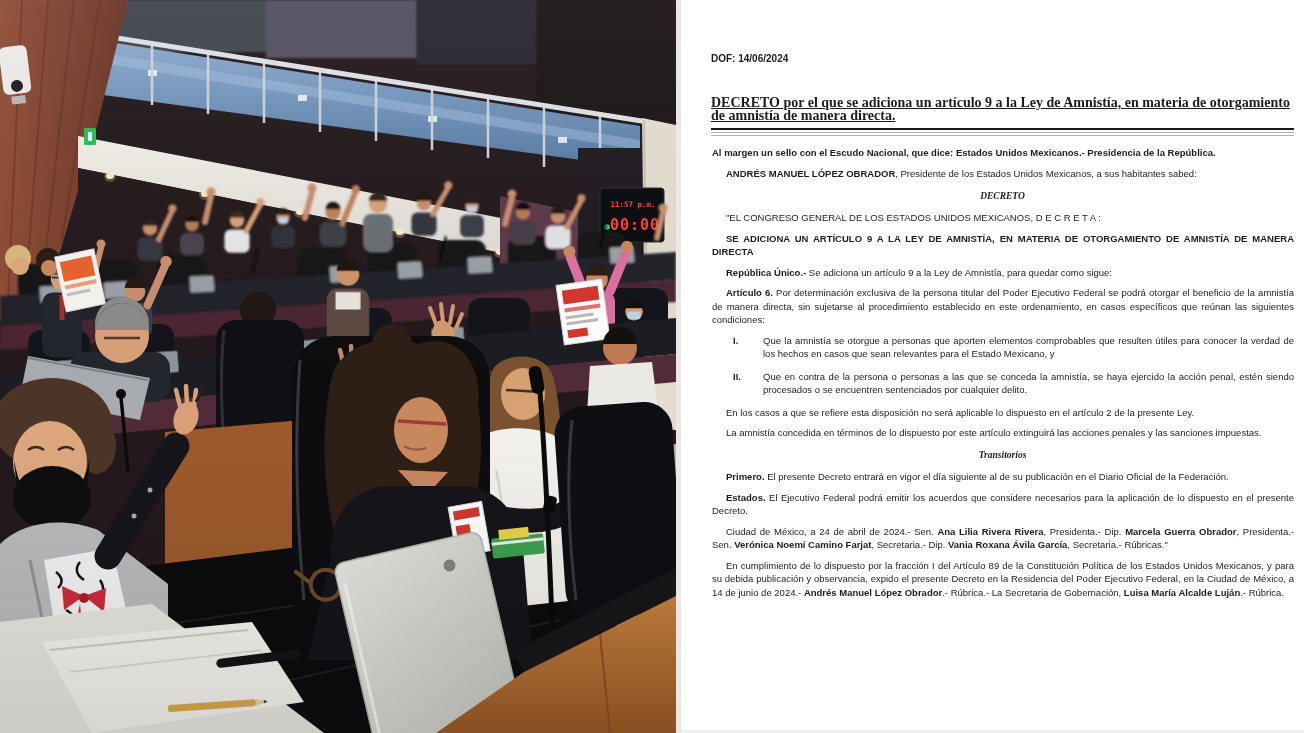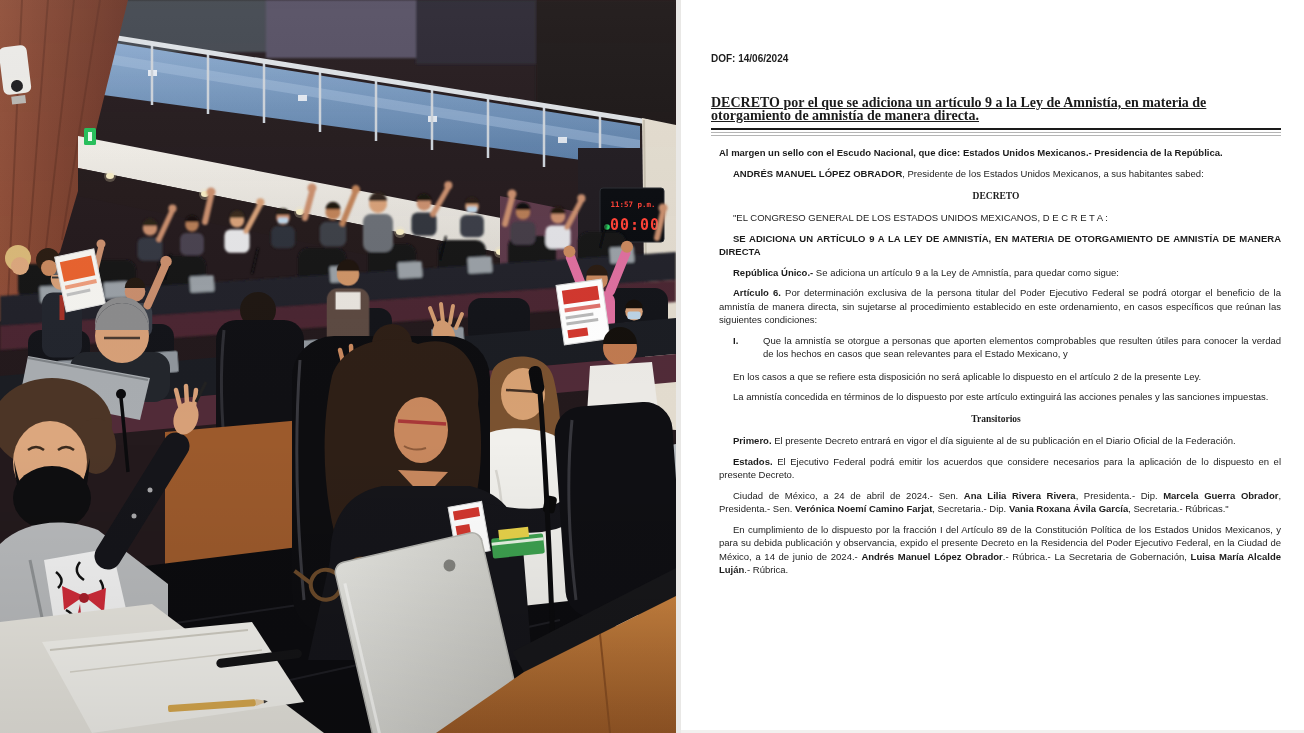--- a/index.html
+++ b/index.html
@@ -2,30 +2,30 @@
 <html><head>
 <meta charset="utf-8">
 <style>
   html,body{margin:0;padding:0;background:#fff;}
   .stage{width:1304px;height:733px;display:flex;overflow:hidden;position:relative;
          font-family:"Liberation Sans",sans-serif;background:#fff;}
   .photo-pane{flex:0 0 676px;width:676px;height:733px;position:relative;background:#1d1519;overflow:hidden;}
   .photo-pane svg{display:block;}
   .doc-pane{flex:1;position:relative;background:#ffffff;border-left:5px solid #e9e8e6;}
   .doc-pane::after{content:"";position:absolute;left:0;right:0;bottom:0;height:3px;background:#f2f1ef;}
-  .doc-page{position:absolute;inset:0;padding:52px 23px 18px 30px;font-size:9.5px;line-height:13.5px;
+  .doc-page{position:absolute;inset:0;padding:52px 10px 18px 30px;font-size:9.5px;line-height:13.5px;
             color:#1c1c1c;border-radius:9px;}
-  .blk{margin:0 0 7px 8px;}
+  .blk{margin:0 0 7px 1px;}
   .blk.dof{font-weight:bold;font-size:10px;margin:0 0 30px 0;}
   .blk.title{font-family:"Liberation Serif",serif;font-weight:bold;font-size:14px;
              text-decoration:underline;border-bottom:2.5px solid #1a1a1a;padding-bottom:5px;margin:0 0 2px 0;}
   .blk.rule{height:1px;border-top:1px solid #b4b4b4;border-bottom:1px solid #b4b4b4;padding:1px 0 0 0;margin:0 0 10px 0;}
   .blk.margin{font-weight:bold;margin-bottom:8px;text-align:justify;}
   .blk.body{text-align:justify;text-indent:14px;}
-  .blk.center{text-align:center;font-weight:bold;font-family:"Liberation Serif",serif;margin:9px 0 8px 0;}
+  .blk.center{text-align:center;font-weight:bold;font-family:"Liberation Serif",serif;margin:9px 0 8px 0;font-style:italic;}
   .blk.list{display:flex;margin:2px 0 9px 22px;}
   .blk.list .num{font-weight:bold;flex:0 0 30px;}
   .blk.list .ltext{flex:1;text-align:justify;}
   b{font-weight:bold;}
 </style>
 </head>
 <body>
 
 <div class="stage">
 
@@ -521,20 +521,24 @@
           <div class="blk body"><b>ANDRÉS MANUEL LÓPEZ OBRADOR</b><span>, Presidente de los Estados Unidos Mexicanos, a sus habitantes sabed:</span></div>
           <div class="blk center"><b>DECRETO</b></div>
           <div class="blk body"><span>"EL CONGRESO GENERAL DE LOS ESTADOS UNIDOS MEXICANOS, D E C R E T A :</span></div>
           <div class="blk body"><b>SE ADICIONA UN ARTÍCULO 9 A LA LEY DE AMNISTÍA, EN MATERIA DE OTORGAMIENTO DE AMNISTÍA DE MANERA DIRECTA</b></div>
           <div class="blk body"><b>República Único.-</b><span> Se adiciona un artículo 9 a la Ley de Amnistía, para quedar como sigue:</span></div>
           <div class="blk body"><b>Artículo 6.</b><span> Por determinación exclusiva de la persona titular del Poder Ejecutivo Federal se podrá otorgar el beneficio de la amnistía de manera directa, sin sujetarse al procedimiento establecido en este ordenamiento, en casos específicos que reúnan las siguientes condiciones:</span></div>
           <div class="blk list">
             <span class="num">I.</span>
             <div class="ltext"><span>Que la amnistía se otorgue a personas que aporten elementos comprobables que resulten útiles para conocer la verdad de los hechos en casos que sean relevantes para el Estado Mexicano, y</span></div>
           </div>
+          <div class="blk list">
+            <span class="num">II.</span>
+            <div class="ltext"><span>Que en contra de la persona o personas a las que se conceda la amnistía, se haya ejercido la acción penal, estén siendo procesados o se encuentren sentenciados por cualquier delito.</span></div>
+          </div>
           <div class="blk body"><span>En los casos a que se refiere esta disposición no será aplicable lo dispuesto en el artículo 2 de la presente Ley.</span></div>
           <div class="blk body"><span>La amnistía concedida en términos de lo dispuesto por este artículo extinguirá las acciones penales y las sanciones impuestas.</span></div>
           <div class="blk center"><b>Transitorios</b></div>
           <div class="blk body"><b>Primero.</b><span> El presente Decreto entrará en vigor el día siguiente al de su publicación en el Diario Oficial de la Federación.</span></div>
           <div class="blk body"><b>Estados.</b><span> El Ejecutivo Federal podrá emitir los acuerdos que considere necesarios para la aplicación de lo dispuesto en el presente Decreto.</span></div>
           <div class="blk body"><span>Ciudad de México, a 24 de abril de 2024.- Sen. </span><b>Ana Lilia Rivera Rivera</b><span>, Presidenta.- Dip. </span><b>Marcela Guerra Obrador</b><span>, Presidenta.- Sen. </span><b>Verónica Noemí Camino Farjat</b><span>, Secretaria.- Dip. </span><b>Vania Roxana Ávila García</b><span>, Secretaria.- Rúbricas."</span></div>
           <div class="blk body"><span>En cumplimiento de lo dispuesto por la fracción I del Artículo 89 de la Constitución Política de los Estados Unidos Mexicanos, y para su debida publicación y observancia, expido el presente Decreto en la Residencia del Poder Ejecutivo Federal, en la Ciudad de México, a 14 de junio de 2024.- </span><b>Andrés Manuel López Obrador</b><span>.- Rúbrica.- La Secretaria de Gobernación, </span><b>Luisa María Alcalde Luján</b><span>.- Rúbrica.</span></div>
         </div>
     </div>
   </div>

